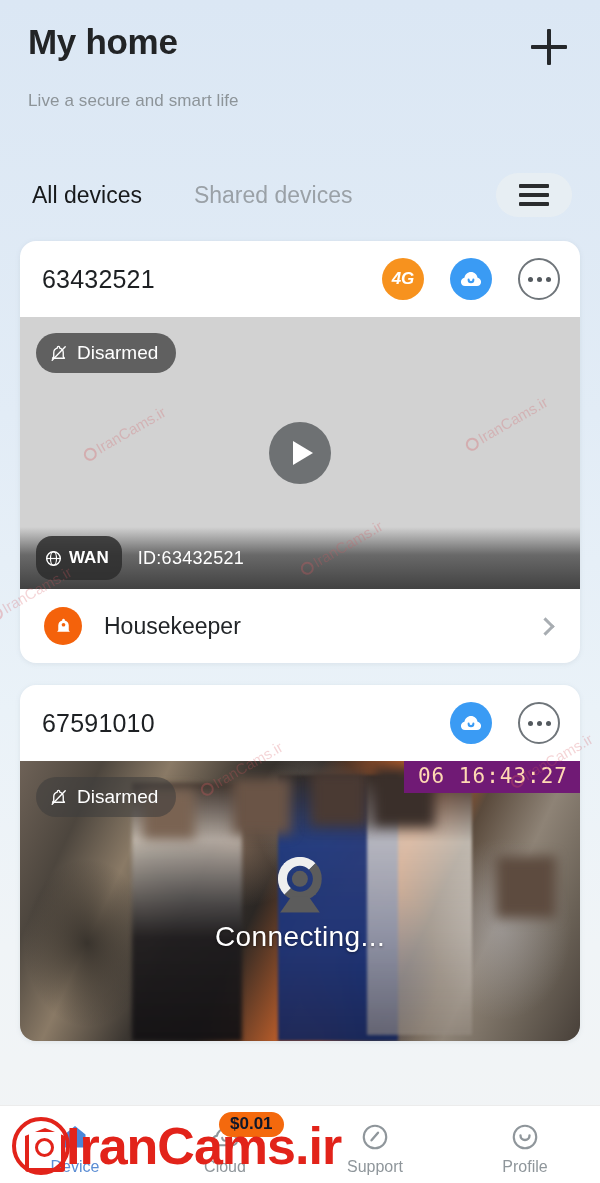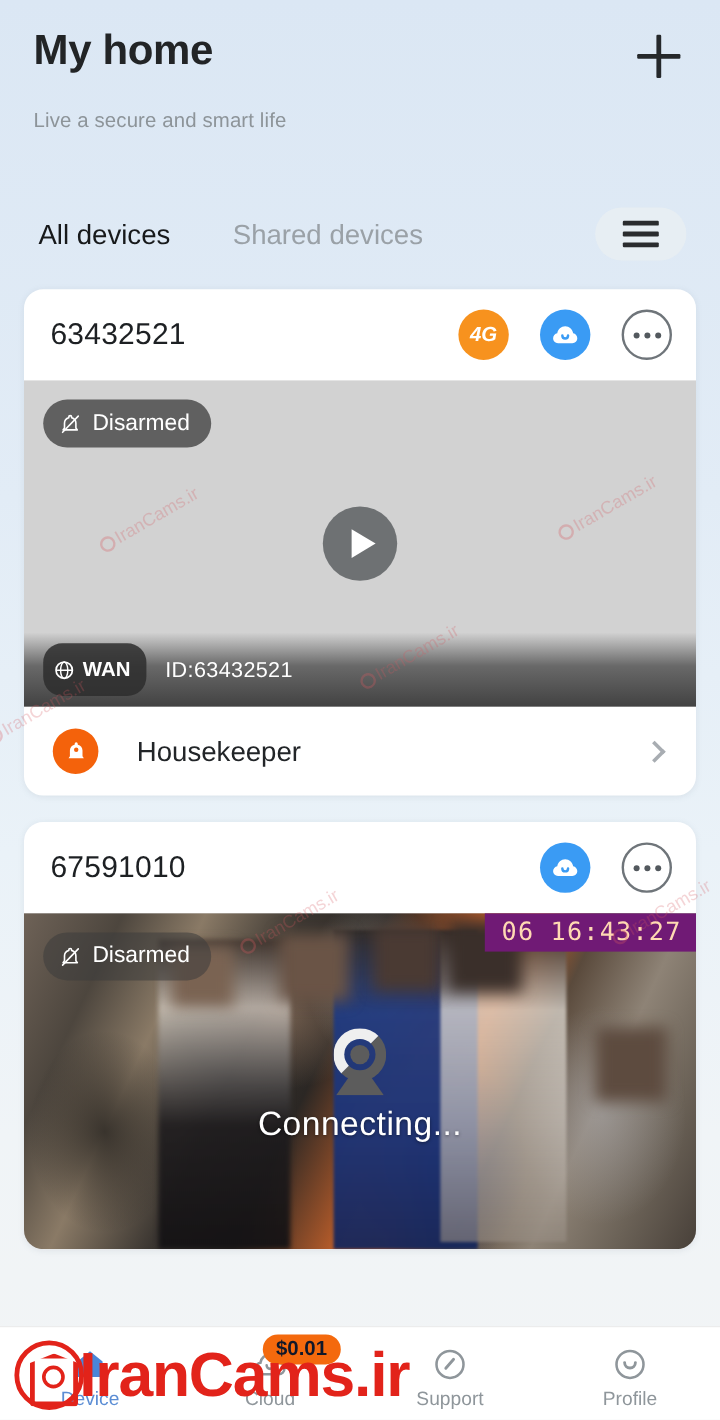--- a/index.html
+++ b/index.html
@@ -354,21 +354,20 @@
     text-shadow: 0 1px 3px rgba(0,0,0,0.45);
   }
 
   
   .hk-row {
     height: 74px;
     display: flex;
     align-items: center;
     padding: 0 22px 0 24px;
     cursor: pointer;
-    gap: 10px;
   }
   .hk-icon {
     width: 38px; height: 38px;
     border-radius: 50%;
     background: #f4620b;
     display: flex;
     align-items: center;
     justify-content: center;
     margin-right: 22px;
   }

